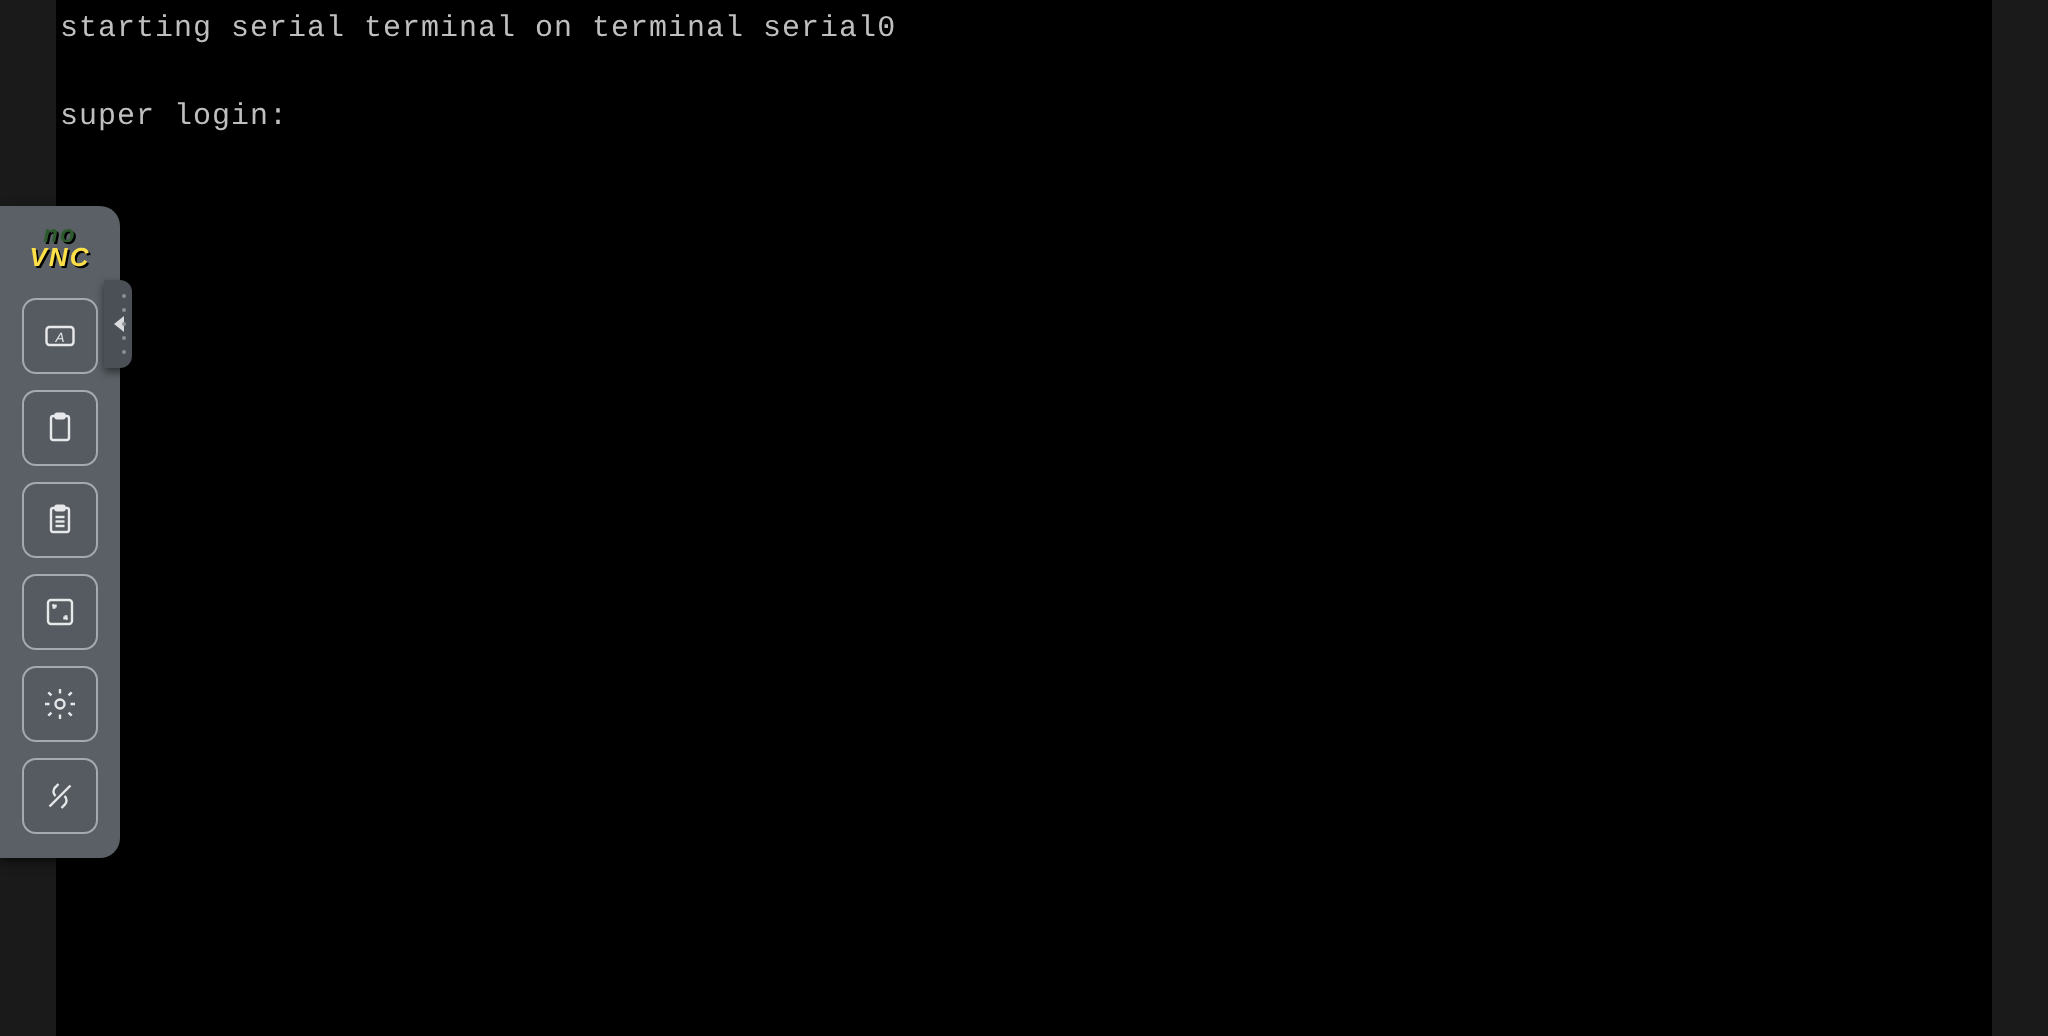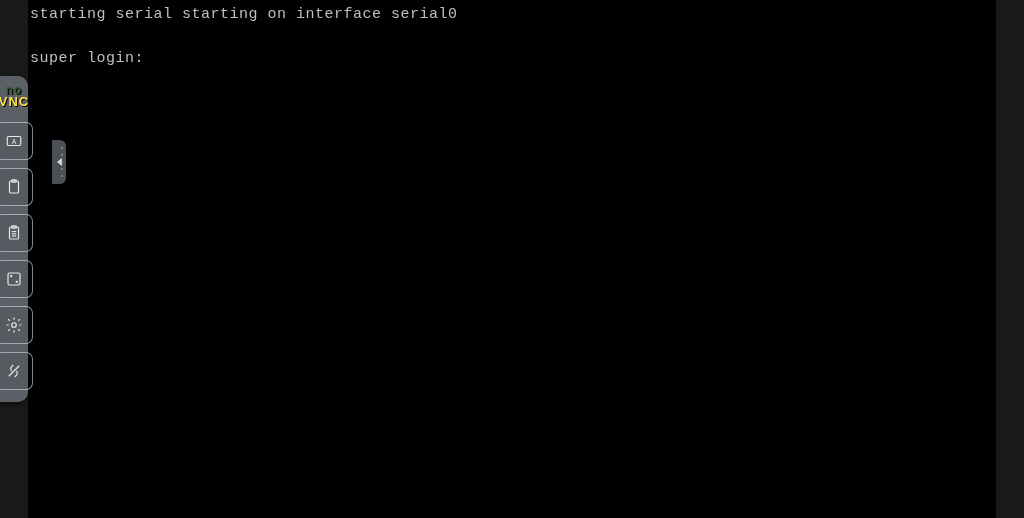--- a/index.html
+++ b/index.html
@@ -27,30 +27,31 @@
     font-family: "Courier New", monospace;
     font-size: 15px;
     line-height: 22px;
     padding: 4px 2px;
     white-space: pre;
     letter-spacing: 0.5px;
   }
   .toolbar {
     position: absolute;
     left: 0;
-    top: 76px;
-    width: 28px;
+    top: 103px;
+    width: 60px;
     background: #5a6066;
     border-top-right-radius: 10px;
     border-bottom-right-radius: 10px;
     padding: 4px 4px 8px 4px;
     display: flex;
     flex-direction: column;
     align-items: center;
     box-shadow: 0 2px 6px rgba(0,0,0,0.6);
+    font-style: italic;
   }
   .logo {
     width: 44px;
     height: 32px;
     display: flex;
     flex-direction: column;
     align-items: center;
     justify-content: center;
     font-family: Arial, sans-serif;
     font-weight: 900;
@@ -123,21 +124,21 @@
   }
   .toolbar-handle .dots span {
     width: 2px; height: 2px; background: #8a9095; border-radius: 50%;
   }
 </style>
 </head>
 <body>
 
 <div class="viewport">
 
-  <div class="terminal"><span>starting serial starting on interface serial0</span>
+  <div class="terminal"><span>starting serial terminal on terminal serial0</span>
 <span></span>
 <span>super login:</span></div>
 
   <div class="toolbar">
     <div class="logo">
       <span class="l1">no</span>
       <span class="l2">VNC</span>
     </div>
 
     <div class="tool-btn">

